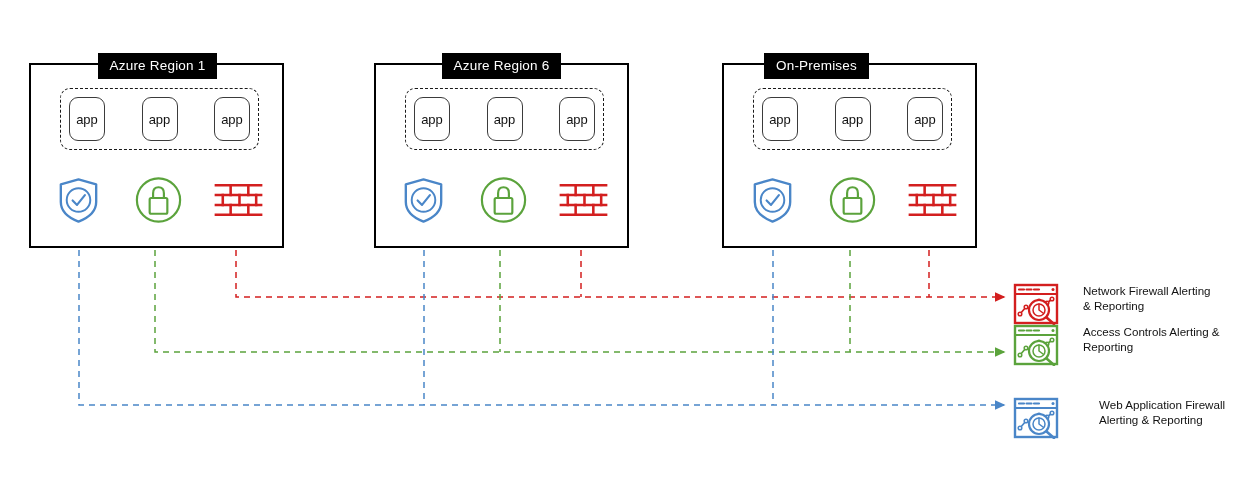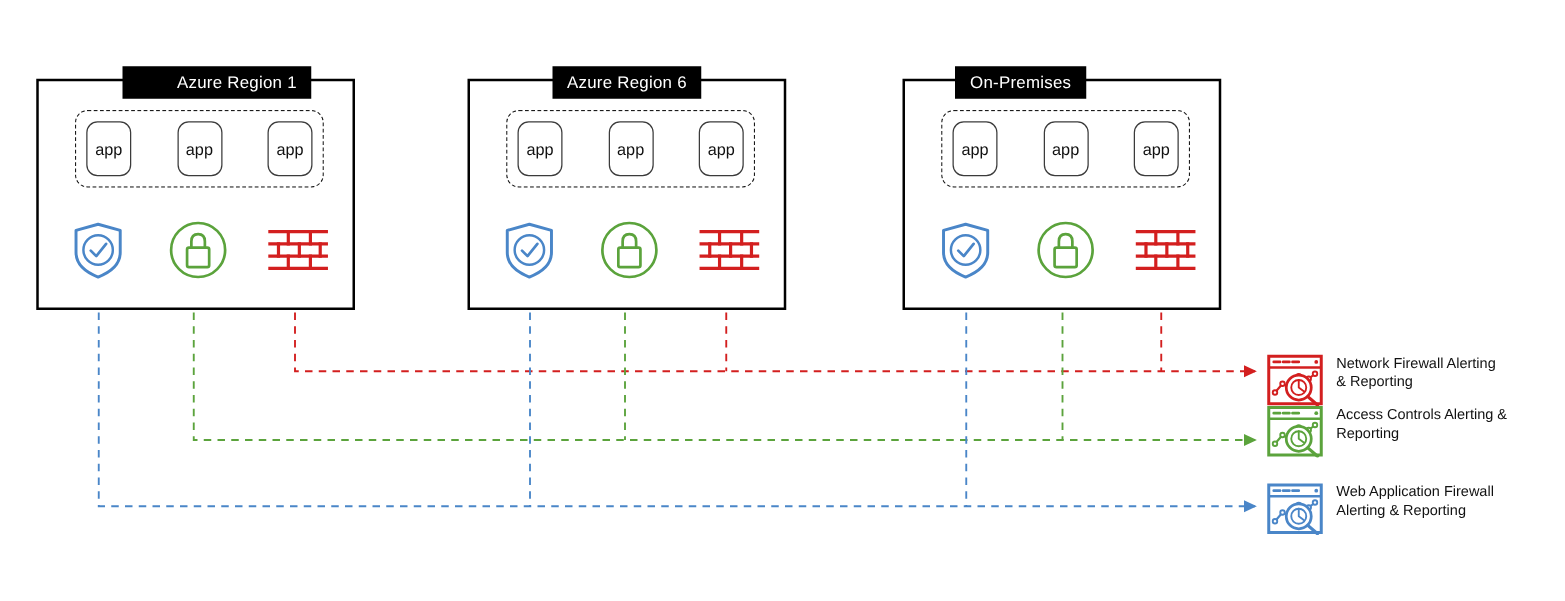--- a/index.html
+++ b/index.html
@@ -55,21 +55,21 @@
     align-items:center;
   }
   .sec-icon{width:56px;height:56px;display:block;}
 
   .alert-item{position:absolute;display:flex;align-items:flex-start;}
   .alert-icon{width:46px;height:42px;display:block;flex:0 0 auto;}
   .alert-label{
     font-size:11.6px;
     line-height:14.5px;
     color:#121212;
-    margin-left:10px;
+    margin-left:24px;
     margin-top:1px;
     white-space:pre-line;
     max-width:150px;
   }
 </style>
 </head>
 <body>
 
 <div id="stage">
 
@@ -99,21 +99,21 @@
     </g>
 
     <g stroke="#4a86c8" stroke-width="1.5" fill="none" stroke-dasharray="6,5">
       <path d="M79,228 L79,405 L1004,405" marker-end="url(#ar-blue)"></path>
       <path d="M424,228 L424,405"></path>
       <path d="M773,228 L773,405"></path>
     </g>
   </svg>
 
   <div class="region" style="left:29px;top:63px;width:255px;height:185px;"></div>
-  <div class="region-title" style="left:98px;top:53px;width:119px;padding-left:32px;">Azure Region 1</div>
+  <div class="region-title" style="left:98px;top:53px;width:119px;">Azure Region 1</div>
   <div class="app-group" style="left:60px;top:88px;width:199px;height:62px;">
     <div class="app-box">app</div>
     <div class="app-box">app</div>
     <div class="app-box">app</div>
   </div>
   <div class="icon-row" style="left:51px;top:172px;width:215px;">
 
     <svg class="sec-icon" viewBox="0 0 56 56" style="margin-right:25px;">
       <path d="M28 7 L46 12 L46 30 Q46 43 28 50 Q10 43 10 30 L10 12 Z" fill="none" stroke="#4a86c8" stroke-width="2.4" stroke-linejoin="round"></path>
       <circle cx="28" cy="28" r="12" fill="none" stroke="#4a86c8" stroke-width="2"></circle>
@@ -237,21 +237,21 @@
         <circle cx="26" cy="27" r="10" stroke-width="2.2" fill="#fff"></circle>
         <circle cx="26" cy="27" r="6" stroke-width="1.5"></circle>
         <path d="M26 27 L26 21 M26 27 L30 30" stroke-width="1.5" stroke-linecap="round"></path>
         <path d="M33.5 34.5 L41 41" stroke-width="2.6" stroke-linecap="round"></path>
       </g>
     </svg>
     <div class="alert-label">Access Controls Alerting &amp;
 Reporting</div>
   </div>
 
-  <div class="alert-item" style="left:1013px;top:386px;">
+  <div class="alert-item" style="left:1013px;top:397px;gap:16px;">
     <svg class="alert-icon" viewBox="0 0 46 42">
       <g stroke="#4a86c8" fill="none">
         <rect x="2" y="2" width="42" height="38" stroke-width="2.4"></rect>
         <path d="M2 11 H44" stroke-width="2"></path>
         <path d="M6 6.5 H11 M13.5 6.5 H18.5 M21 6.5 H26" stroke-width="2.2" stroke-linecap="round"></path>
         <circle cx="40" cy="6.5" r="1.5" fill="#4a86c8" stroke="none"></circle>
         <polyline points="7,31 13,24 19,27 26,18 34,20 39,16" stroke-width="1.7" stroke-linejoin="round"></polyline>
         <g fill="#fff" stroke-width="1.5">
           <circle cx="7" cy="31" r="1.8"></circle>
           <circle cx="13" cy="24" r="1.8"></circle>

